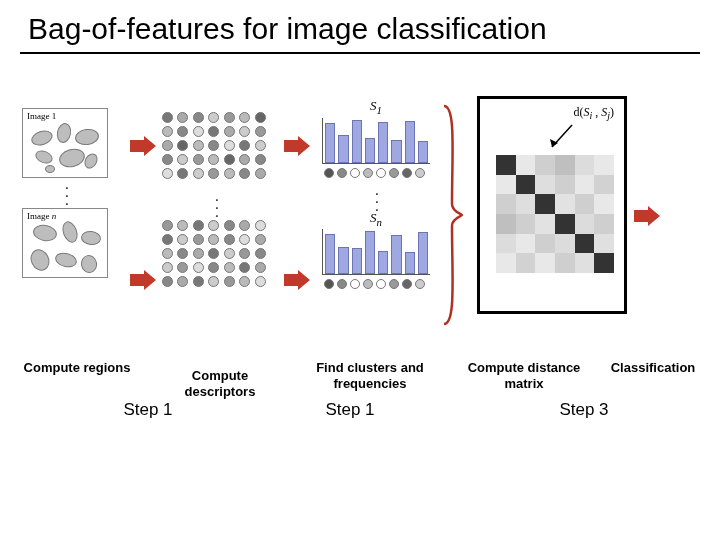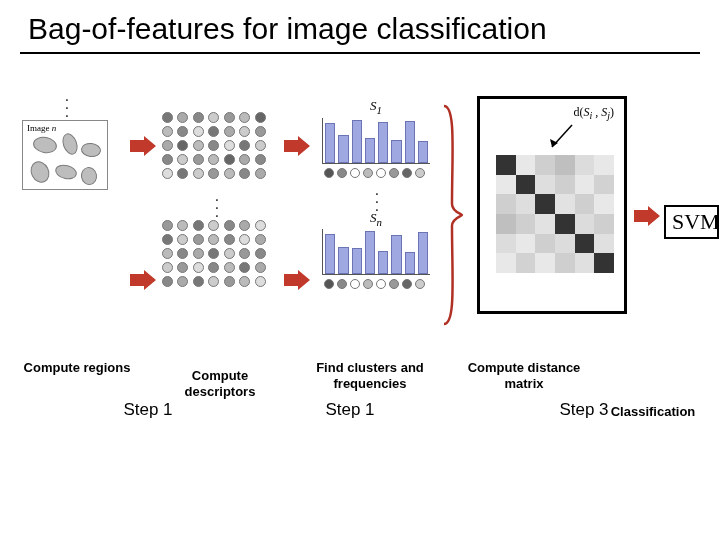--- a/index.html
+++ b/index.html
@@ -181,21 +181,21 @@
     top: 360px; left: 0; right: 0;
     font-size: 13px;
     font-weight: bold;
     color: #000;
   }
   .cap { position: absolute; text-align: center; line-height: 1.2; }
   .cap1 { left: 22px;  width: 110px; }
   .cap2 { left: 170px; width: 100px; margin-top: 8px; }
   .cap3 { left: 310px; width: 120px; }
   .cap4 { left: 454px; width: 140px; }
-  .cap5 { left: 598px; width: 110px; margin-top: 44px; }
+  .cap5 { left: 598px; width: 110px; }
 
   .steps {
     position: absolute;
     top: 400px; left: 0; right: 0;
     font-size: 17px;
     color: #000;
   }
   .step { position: absolute; text-align: center; }
   .step1 { left: 108px; width: 80px; }
   .step2 { left: 310px; width: 80px; }
@@ -203,20 +203,30 @@
 </style>
 </head>
 <body>
 
 <div class="title">Bag-of-features for image classification</div>
 <div class="title-underline"></div>
 
 <div class="diagram">
 
   <div class="col col-regions">
+    <div class="imgbox top">
+      <span class="img-label">Image 1</span>
+      <span class="blob" style="left:8px;top:22px;width:22px;height:14px;transform:rotate(-18deg)"></span>
+      <span class="blob" style="left:34px;top:14px;width:14px;height:20px;transform:rotate(12deg)"></span>
+      <span class="blob" style="left:52px;top:20px;width:24px;height:16px;transform:rotate(-8deg)"></span>
+      <span class="blob" style="left:12px;top:42px;width:18px;height:12px;transform:rotate(22deg)"></span>
+      <span class="blob" style="left:36px;top:40px;width:26px;height:18px;transform:rotate(-14deg)"></span>
+      <span class="blob" style="left:62px;top:44px;width:12px;height:16px;transform:rotate(30deg)"></span>
+      <span class="blob" style="left:22px;top:56px;width:10px;height:8px"></span>
+    </div>
     <div class="vdots">·<br>·<br>·</div>
     <div class="imgbox" style="margin-top:6px">
       <span class="img-label"><span>Image </span><i>n</i></span>
       <span class="blob" style="left:10px;top:16px;width:24px;height:16px;transform:rotate(10deg)"></span>
       <span class="blob" style="left:40px;top:12px;width:14px;height:22px;transform:rotate(-20deg)"></span>
       <span class="blob" style="left:58px;top:22px;width:20px;height:14px;transform:rotate(6deg)"></span>
       <span class="blob" style="left:8px;top:40px;width:18px;height:22px;transform:rotate(-26deg)"></span>
       <span class="blob" style="left:32px;top:44px;width:22px;height:14px;transform:rotate(14deg)"></span>
       <span class="blob" style="left:58px;top:46px;width:16px;height:18px;transform:rotate(-10deg)"></span>
     </div>
@@ -427,23 +437,20 @@
       </div>
     </div>
   </div>
 
   <div class="arrow" style="left:612px; top:116px">
     <svg viewBox="0 0 26 20">
         <polygon points="0,4 14,4 14,0 26,10 14,20 14,16 0,16" fill="#c0392b"></polygon>
       </svg>
   </div>
 
-  <div class="col col-svm">
-    <div class="svm-box">SVM</div>
-  </div>
 
 </div>
 
 <div class="captions">
   <div class="cap cap1">Compute regions</div>
   <div class="cap cap2">Compute descriptors</div>
   <div class="cap cap3">Find clusters and frequencies</div>
   <div class="cap cap4">Compute distance matrix</div>
   <div class="cap cap5">Classification</div>
 </div>

